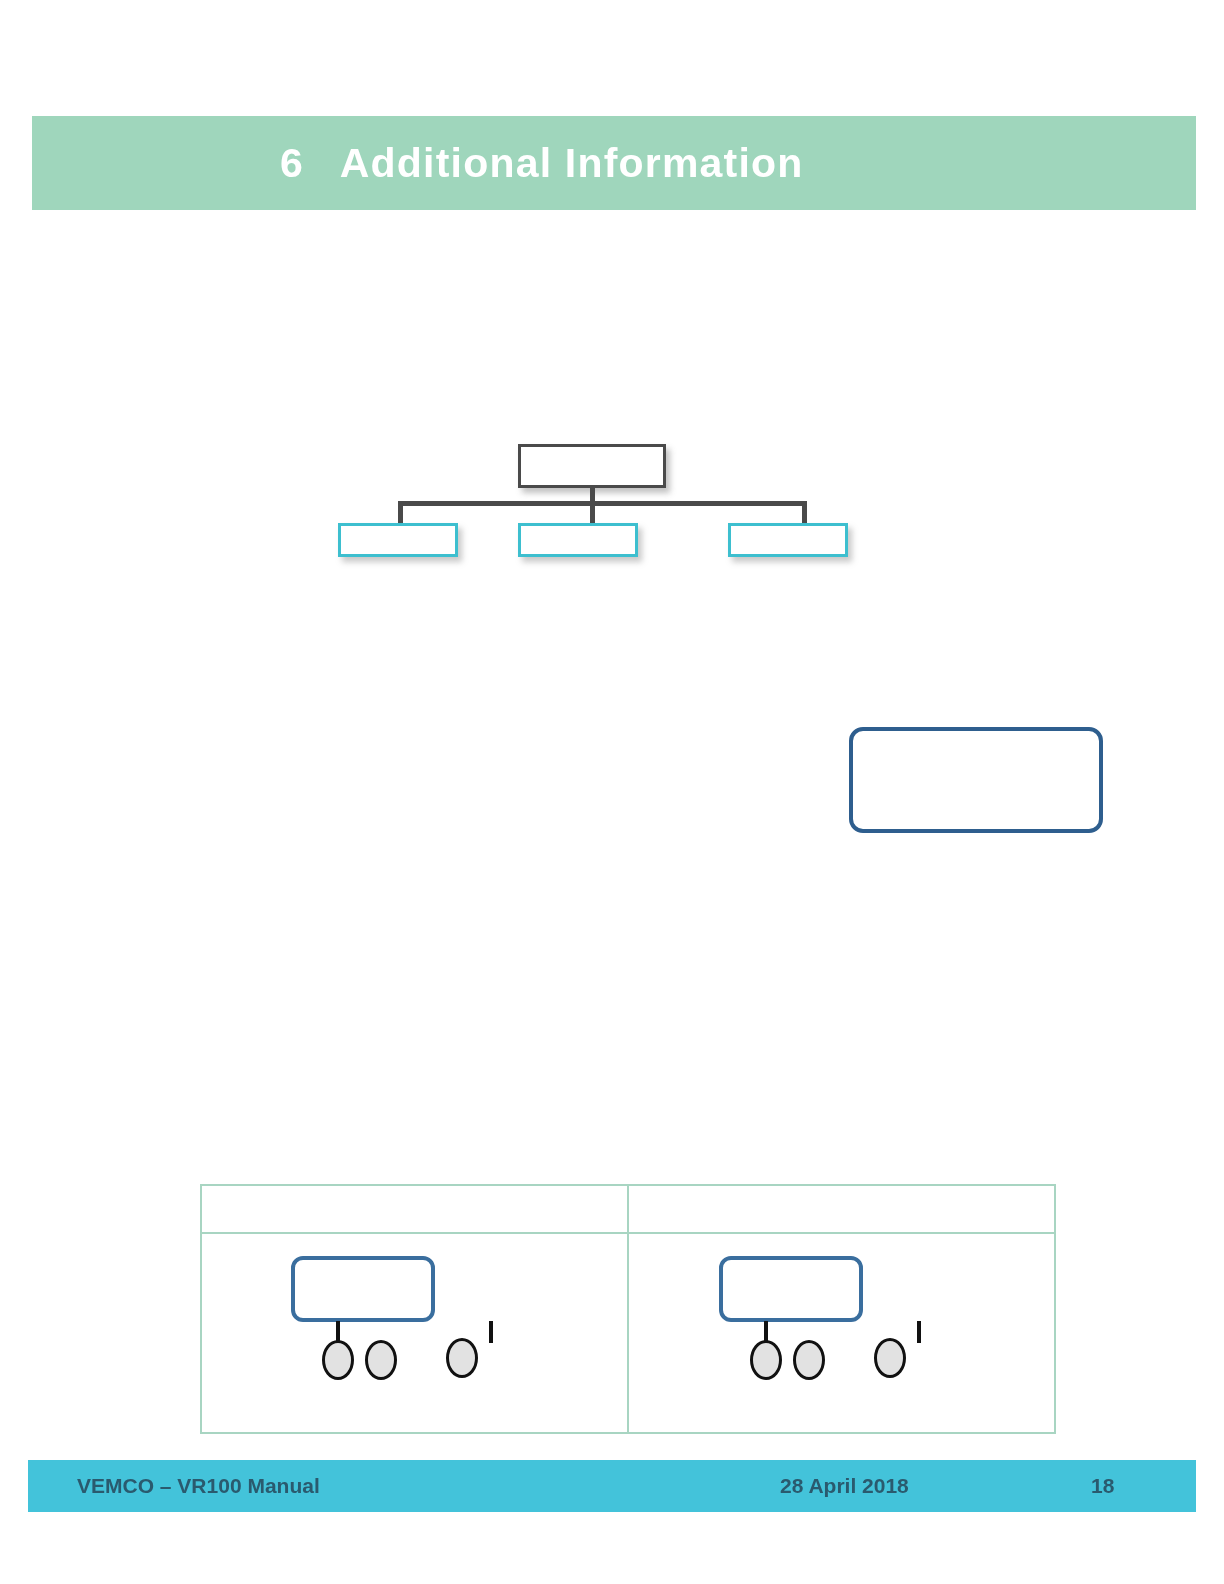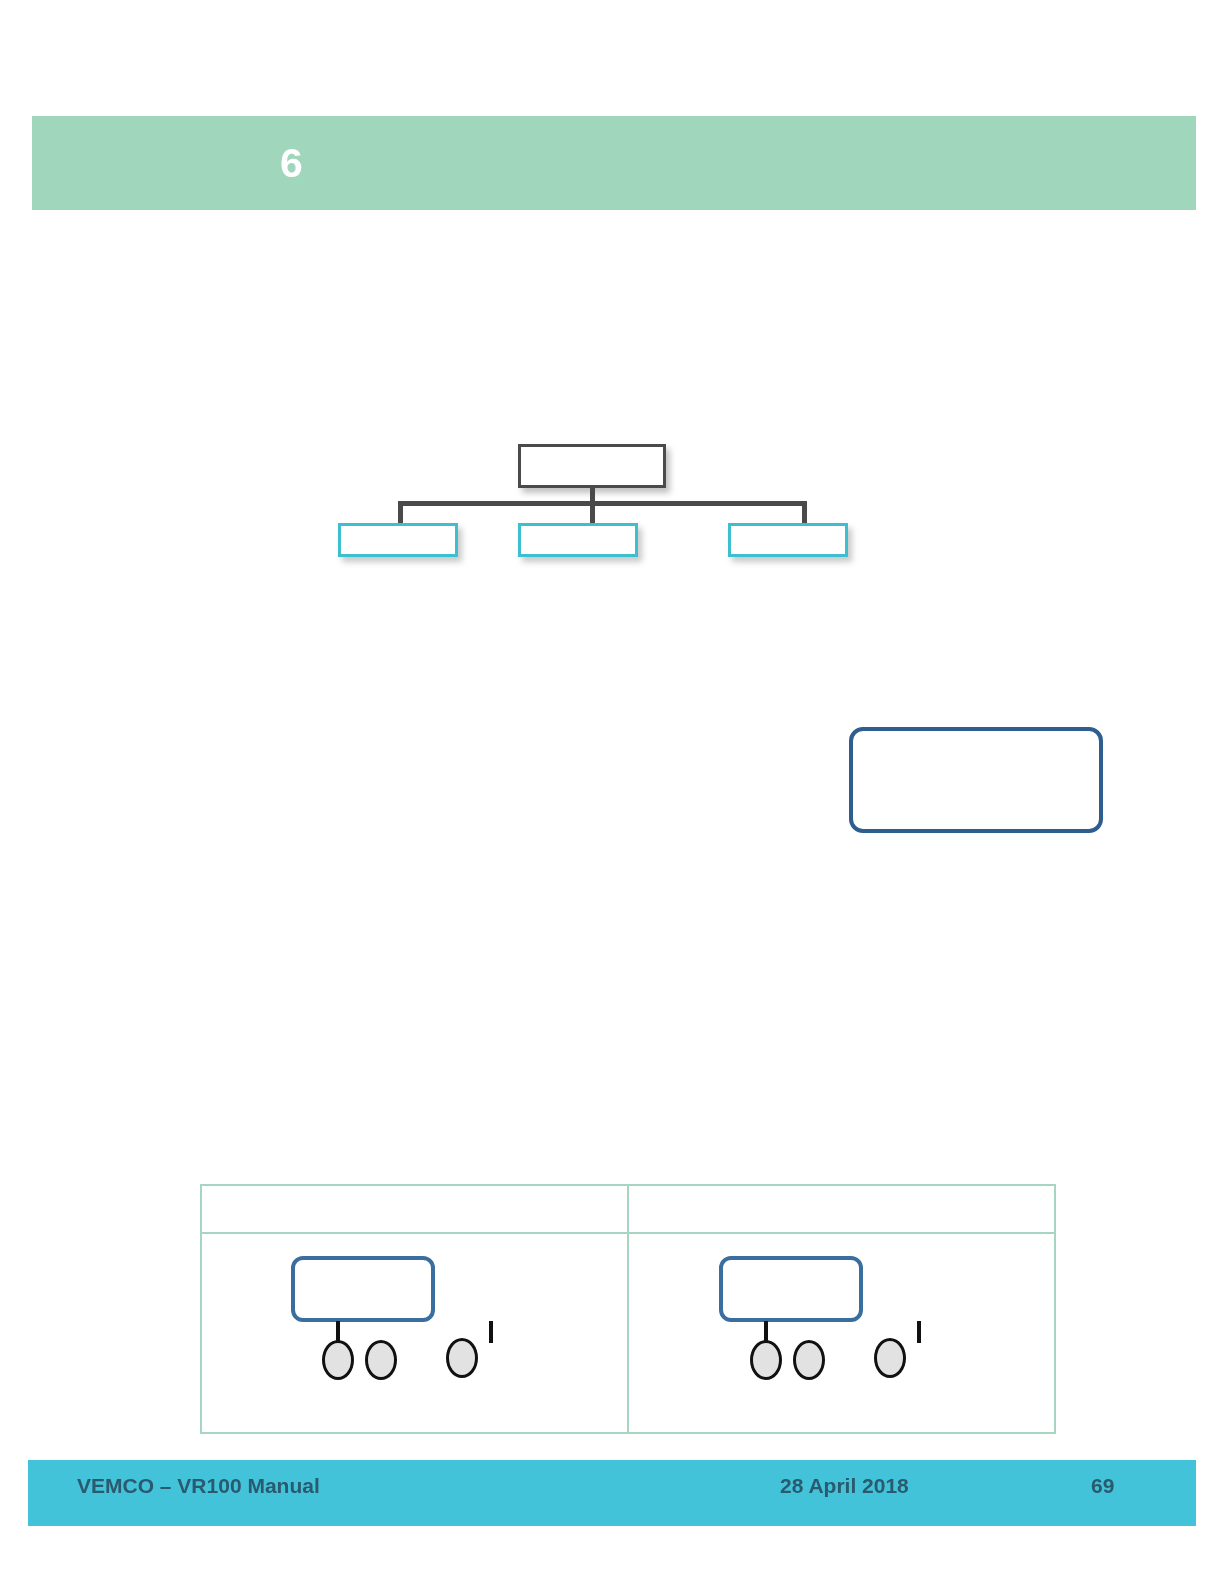--- a/index.html
+++ b/index.html
@@ -177,21 +177,21 @@
   .device-figure.right .device-sensor.n1 { left: 121px; }
   .device-figure.right .device-sensor.n2 { left: 164px; }
   .device-figure.right .device-sensor.n3 { left: 245px; top: 104px; }
 
   
   .page-footer {
     position: absolute;
     left: 28px;
     top: 1460px;
     width: 1168px;
-    height: 66px;
+    height: 52px;
     background: #43C3DA;
   }
   .footer-text {
     position: absolute;
     font-size: 21px;
     font-weight: bold;
     color: #2A5A6E;
     white-space: nowrap;
     top: 14px;
   }
@@ -200,20 +200,21 @@
   .footer-text.page-num  { left: 1063px; }
 </style>
 </head>
 <body>
 
 <div class="page">
 
   <div class="section-header">
     <div class="section-header-inner">
       <span class="section-number">6</span>
+      <span class="section-title">Additional Information</span>
     </div>
   </div>
 
   <div class="orgchart">
     <div class="org-node parent"></div>
 
     <div class="org-line stem"></div>
     <div class="org-line bus"></div>
     <div class="org-line drop-left"></div>
     <div class="org-line drop-mid"></div>
@@ -253,16 +254,16 @@
             <div class="device-sensor n3"></div>
           </div>
         </td>
       </tr>
     </tbody>
   </table>
 
   <div class="page-footer">
     <span class="footer-text doc-title">VEMCO – VR100 Manual</span>
     <span class="footer-text doc-date">28 April 2018</span>
-    <span class="footer-text page-num">69</span>
+    <span class="footer-text page-num">18</span>
   </div>
 
 </div>
 
 </body></html>

